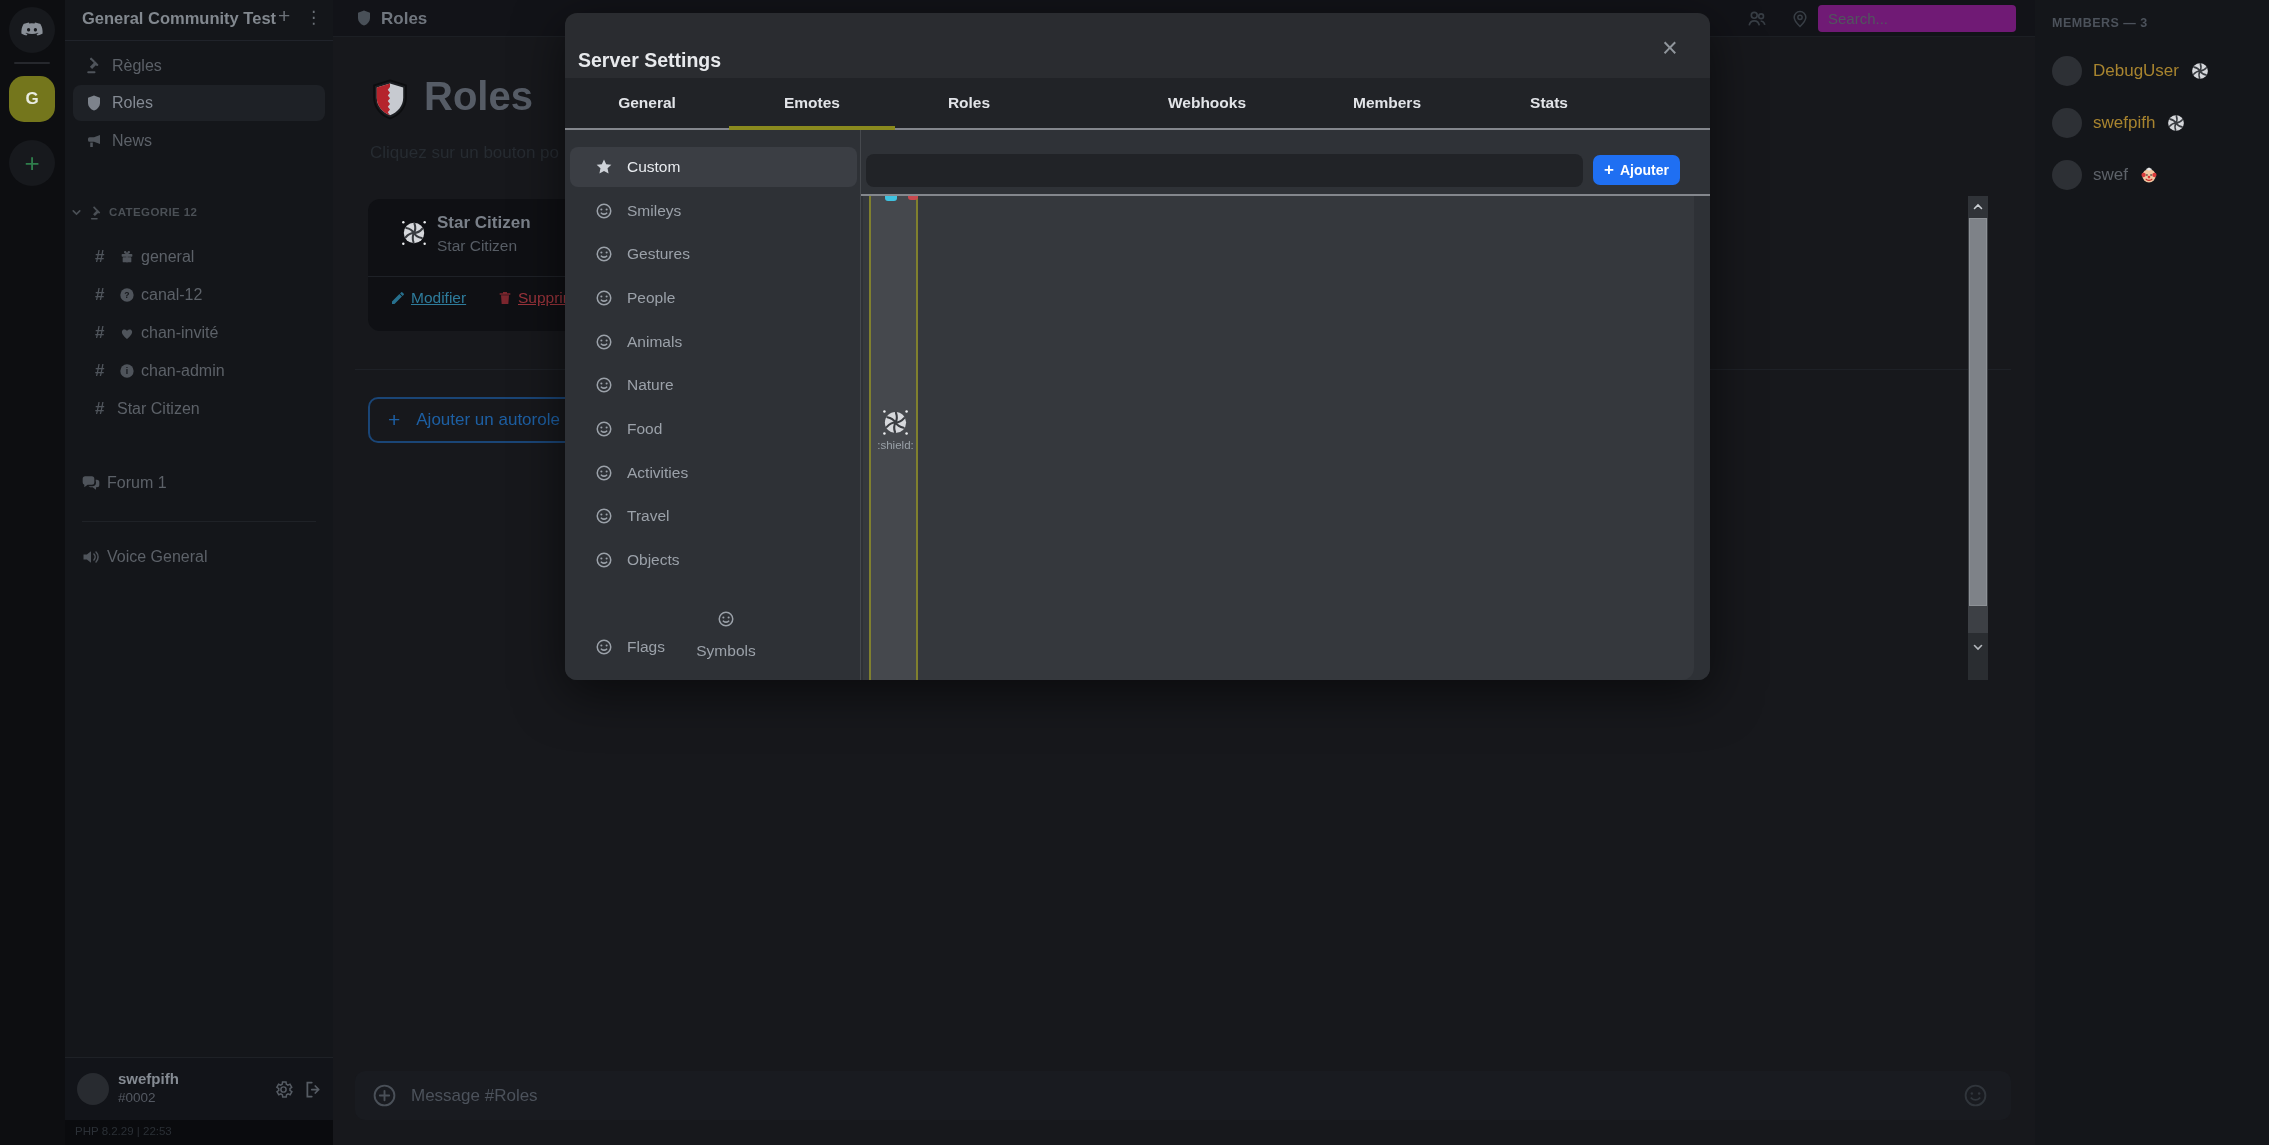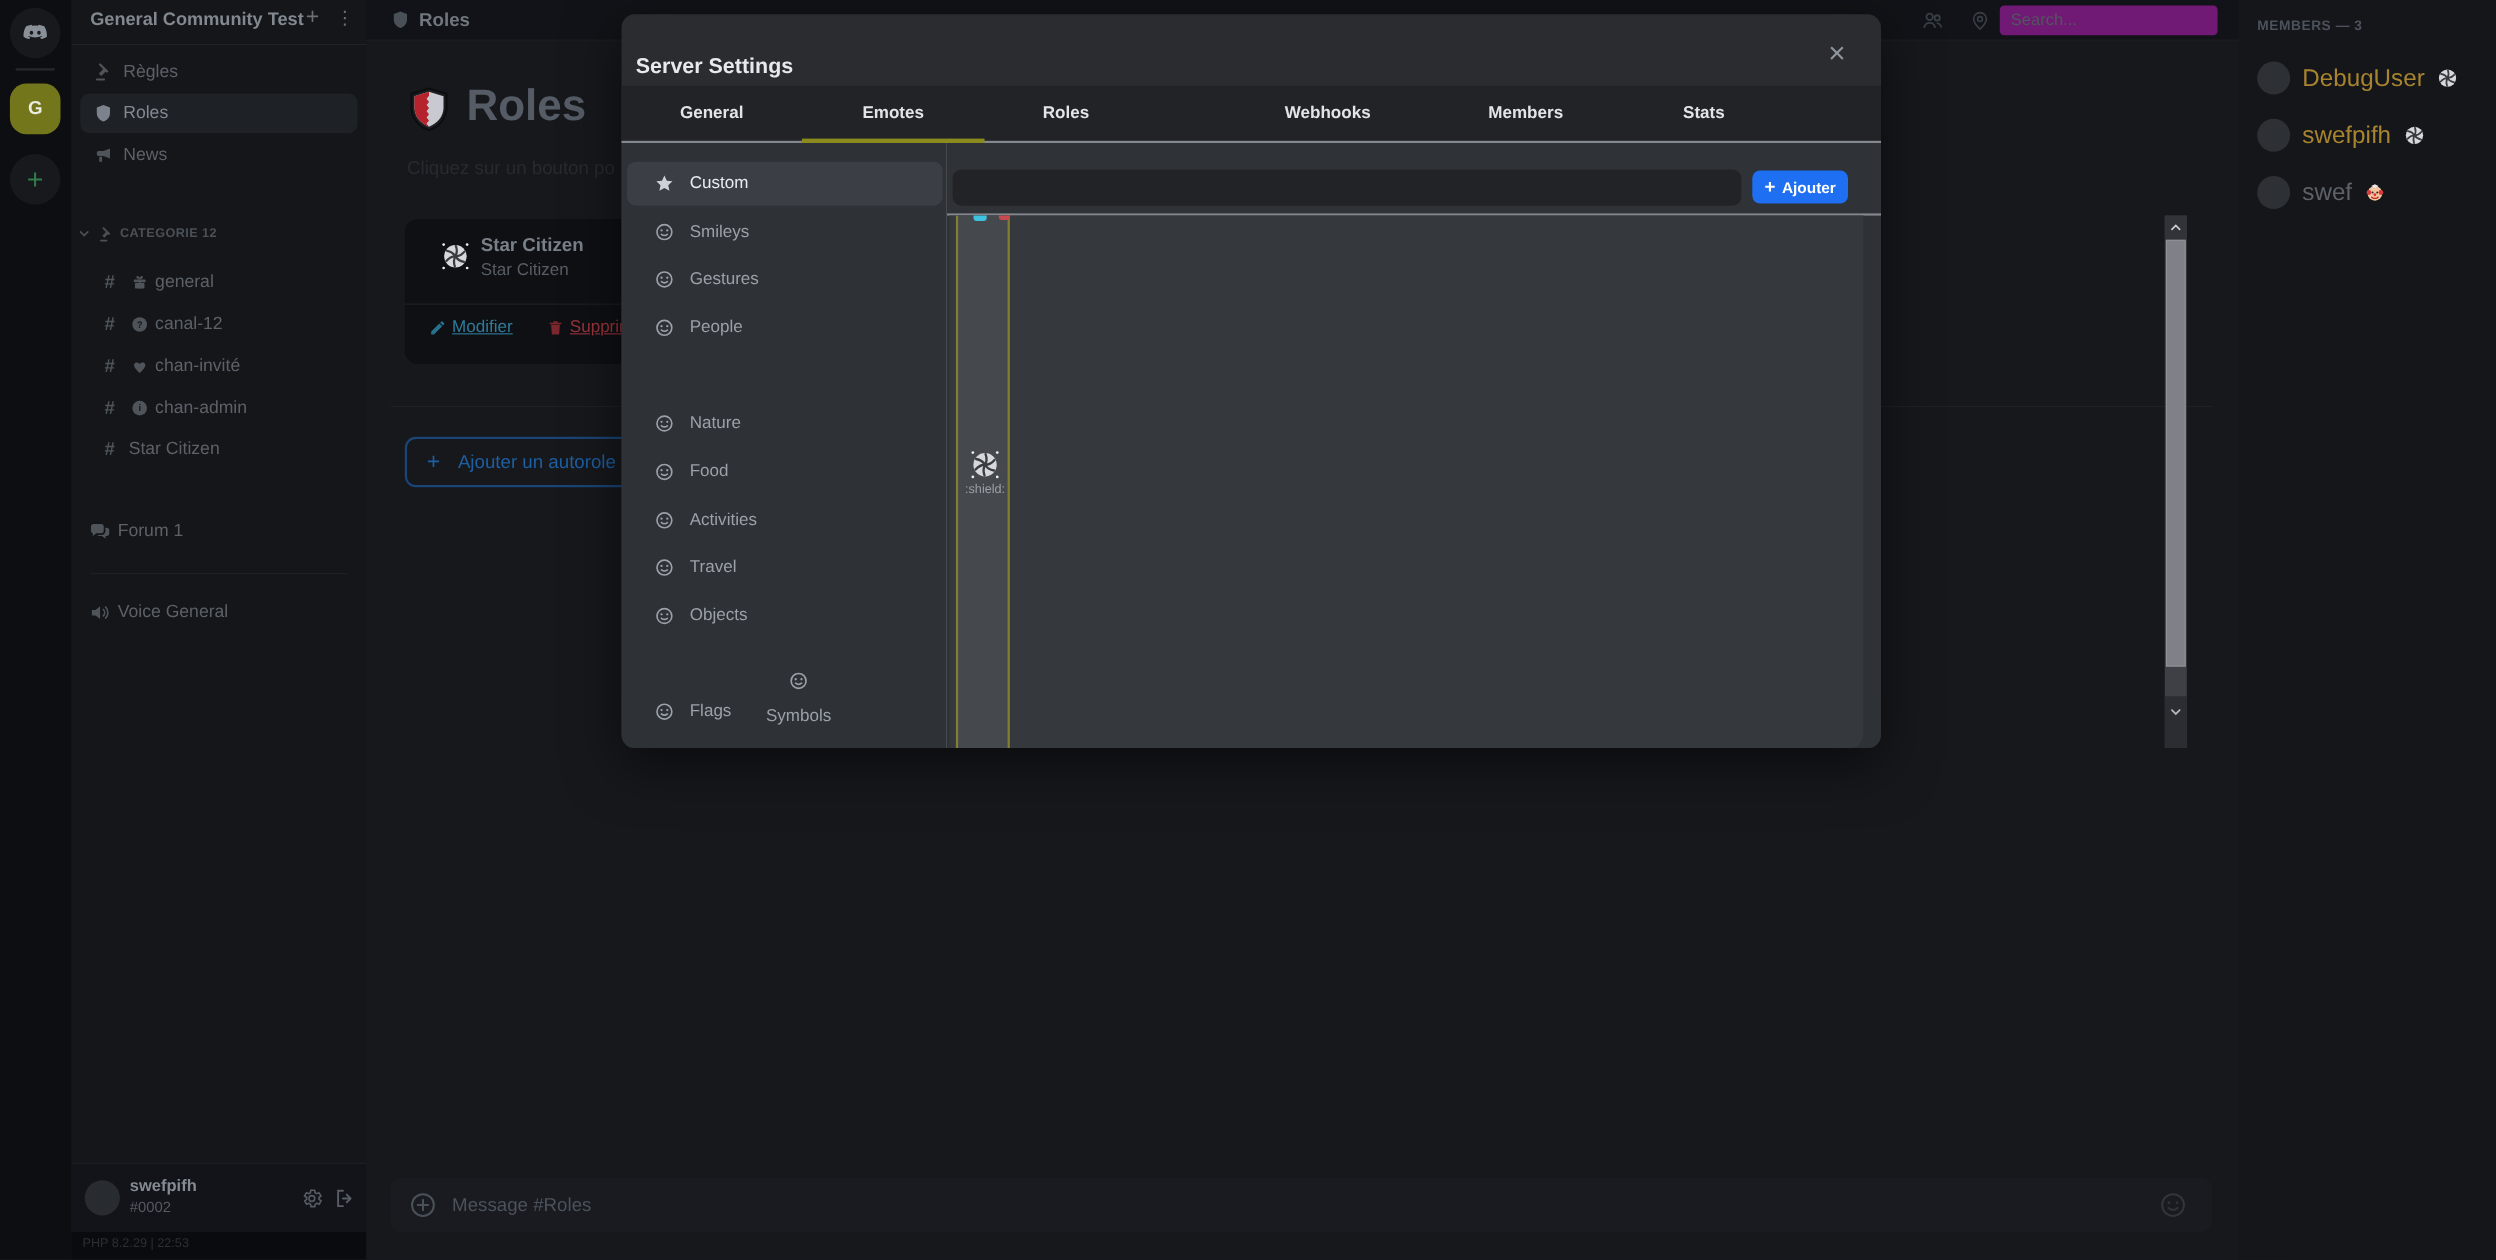--- a/index.html
+++ b/index.html
@@ -95,21 +95,21 @@
                    font-size:17px; color:#9aa0a8; }
   #message-input::placeholder { color:#4c525b; }
   #msg-smiley { position:absolute; left:1608px; top:12px; width:25px; height:25px; color:#30353b; }
 
   
   #members { position:absolute; left:2035px; top:0; width:234px; height:1145px; background:#14161a; }
   #members-header { position:absolute; left:17px; top:16px; font-size:12.5px; font-weight:bold;
                     letter-spacing:.5px; color:#4c525b;text-align:right; }
   .member { position:absolute; left:17px; width:208px; height:34px; display:flex; align-items:center; gap:11px; }
   .member .avatar { width:30px; height:30px; border-radius:50%; background:#2d3035; flex:none; }
-  .member .mname { font-size:22px; font-weight:500; }
+  .member .mname { font-size:17px; font-weight:500; }
   #member-0 { top:54px; } #member-1 { top:106px; } #member-2 { top:158px; }
   .gold { color:#a8842f; } .graymem { color:#5d6269; }
   .badge { width:20px; height:20px; }
 
   
   #modal { position:absolute; left:565px; top:13px; width:1145px; height:667px; background:#2a2c30;
            border-radius:12px; box-shadow:0 14px 50px rgba(0,0,0,.55); }
   #modal-title { position:absolute; left:13px; top:36px; font-size:19.5px; font-weight:bold; color:#e7e9ec; }
   #modal-close { position:absolute; left:1097px; top:22px; font-size:27px; color:#90969c; line-height:1; }
   #modal-tabs { position:absolute; left:0; top:65px; width:1145px; height:52px; background:#212327;
@@ -455,20 +455,29 @@
     </div>
     <div class="mnav" id="mn-3">
       <svg viewBox="0 0 24 24" fill="currentColor">
           <path d="M12 2a10 10 0 1 0 0 20 10 10 0 0 0 0-20zm0 18a8 8 0 1 1 0-16 8 8 0 0 1 0 16z"></path>
           <circle cx="8.5" cy="10" r="1.4"></circle>
           <circle cx="15.5" cy="10" r="1.4"></circle>
           <path d="M7.6 14.2a1 1 0 0 1 1.4-.2 5 5 0 0 0 6 0 1 1 0 0 1 1.2 1.6 7 7 0 0 1-8.4 0 1 1 0 0 1-.2-1.4z"></path>
         </svg>
       <span>People</span>
     </div>
+    <div class="mnav" id="mn-4">
+      <svg viewBox="0 0 24 24" fill="currentColor">
+          <path d="M12 2a10 10 0 1 0 0 20 10 10 0 0 0 0-20zm0 18a8 8 0 1 1 0-16 8 8 0 0 1 0 16z"></path>
+          <circle cx="8.5" cy="10" r="1.4"></circle>
+          <circle cx="15.5" cy="10" r="1.4"></circle>
+          <path d="M7.6 14.2a1 1 0 0 1 1.4-.2 5 5 0 0 0 6 0 1 1 0 0 1 1.2 1.6 7 7 0 0 1-8.4 0 1 1 0 0 1-.2-1.4z"></path>
+        </svg>
+      <span>Animals</span>
+    </div>
     <div class="mnav" id="mn-5">
       <svg viewBox="0 0 24 24" fill="currentColor">
           <path d="M12 2a10 10 0 1 0 0 20 10 10 0 0 0 0-20zm0 18a8 8 0 1 1 0-16 8 8 0 0 1 0 16z"></path>
           <circle cx="8.5" cy="10" r="1.4"></circle>
           <circle cx="15.5" cy="10" r="1.4"></circle>
           <path d="M7.6 14.2a1 1 0 0 1 1.4-.2 5 5 0 0 0 6 0 1 1 0 0 1 1.2 1.6 7 7 0 0 1-8.4 0 1 1 0 0 1-.2-1.4z"></path>
         </svg>
       <span>Nature</span>
     </div>
     <div class="mnav" id="mn-6">

